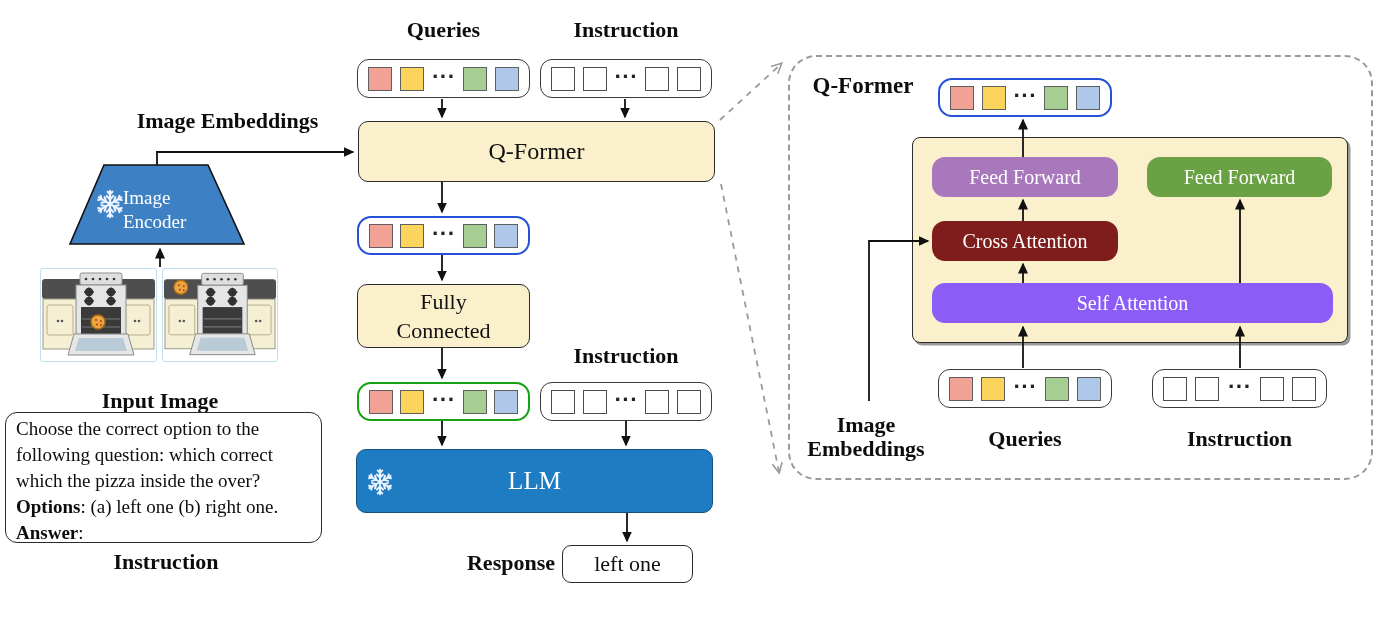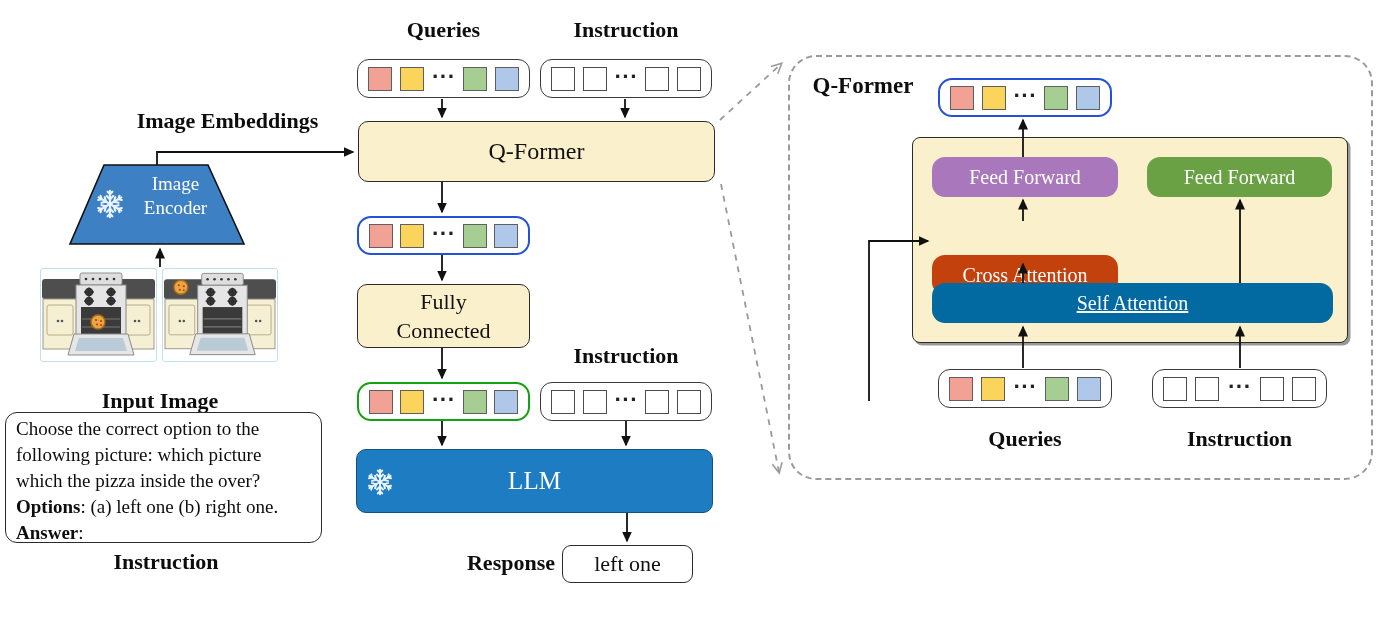--- a/index.html
+++ b/index.html
@@ -8,22 +8,22 @@
     font-family:"Liberation Serif","DejaVu Serif",serif;color:#111;
   }
   .abs{position:absolute;}
   .lbl{position:absolute;font-weight:bold;font-size:22px;text-align:center;color:#0d0d0d;white-space:nowrap;}
   .box{position:absolute;box-sizing:border-box;display:flex;align-items:center;justify-content:center;text-align:center;}
   .cream{background:#FAF0CC;border:1.5px solid #2b2b2b;border-radius:10px;font-size:24px;}
   .blue-box{background:#1E7CC2;border:1.5px solid #14517e;border-radius:10px;color:#fff;font-size:25px;}
   .attn{border-radius:13px;color:#fff;font-size:20px;border:none;}
   .purple{background:#A978BC;}
   .greenff{background:#69A144;}
-  .grayca{background:#c2410c;margin-top:34px;}
-  .orangesa{background:#0369a1;text-decoration:underline;}
+  .grayca{background:#7f1d1d;}
+  .orangesa{background:#8b5cf6;}
   .token-row{position:absolute;display:flex;align-items:center;justify-content:space-between;
     padding:0 10px;background:#fff;border:1.5px solid #3a3a3a;border-radius:12px;
     height:39px;box-sizing:border-box;}
   .ring-blue{border:2.2px solid #2451D6;border-radius:14px;}
   .ring-green{border:2.2px solid #12A212;border-radius:14px;}
   .tok{width:24px;height:24px;border:1.5px solid #5f5f5f;box-sizing:border-box;display:inline-block;}
   .tok.plain{border-color:#4c4c4c;}
   .tok-dots{font-size:18px;color:#222;letter-spacing:1px;line-height:1;font-weight:bold;
     font-family:"DejaVu Sans",sans-serif;transform:translateY(-2px);}
   .dashed-panel{position:absolute;border:2px dashed #9a9a9a;border-radius:28px;box-sizing:border-box;}
@@ -61,21 +61,21 @@
 
   <div class="lbl" style="left:110px;top:108px;width:235px;">Image Embeddings</div>
 
   <div class="abs z1" style="left:68px;top:164px;width:178px;height:81px;">
     <svg width="178" height="81">
       <polygon points="36,1 140,1 176,80 2,80" fill="#3E80C4" stroke="#111" stroke-width="1.6"></polygon>
     </svg>
     <svg class="abs" style="left:27px;top:25px;" width="30" height="30" viewBox="0 0 24 24">
         <use href="#snowflake"></use>
       </svg>
-    <div class="abs" style="left:55px;top:8px;width:105px;text-align:center;color:#fff;font-size:19px;line-height:24px;">Image Encoder</div>
+    <div class="abs" style="left:55px;top:22px;width:105px;text-align:left;color:#fff;font-size:19px;line-height:24px;">Image Encoder</div>
   </div>
 
   <div class="img-frame z1" style="left:40px;top:268px;width:117px;height:94px;">
     <svg width="115" height="92" viewBox="0 0 115 92">
       <rect x="1" y="10" width="113" height="20" rx="3" fill="#4E4E4E"></rect>
       <rect x="2" y="30" width="34" height="50" fill="#F5EFD3" stroke="#9a9a8a" stroke-width="1"></rect>
       <rect x="6" y="36" width="26" height="30" fill="none" stroke="#b9ae8d" stroke-width="1" rx="2"></rect>
       <circle cx="17" cy="52" r="1.3" fill="#555"></circle>
         <circle cx="21" cy="52" r="1.3" fill="#555"></circle>
       <rect x="79" y="30" width="34" height="50" fill="#F5EFD3" stroke="#9a9a8a" stroke-width="1"></rect>
@@ -184,21 +184,21 @@
             <circle cx="17" cy="20.5" r="1.1"></circle>
             <circle cx="21" cy="21" r="1"></circle>
           </g>
         </g>
     </svg>
   </div>
   <div class="lbl" style="left:60px;top:388px;width:200px;">Input Image</div>
 
   <div class="instr-box z1" style="left:5px;top:412px;width:317px;height:131px;">
     <div>Choose the correct option to the</div>
-    <div>following picture: which picture</div>
+    <div>following question: which correct</div>
     <div>which the pizza inside the over?</div>
     <div><b>Options</b><span>: (a) left one (b) right one.</span></div>
     <div><b>Answer</b><span>:</span></div>
   </div>
   <div class="lbl" style="left:66px;top:549px;width:200px;">Instruction</div>
 
   <div class="lbl" style="left:357px;top:17px;width:173px;">Queries</div>
   <div class="token-row z1" style="left:357px;top:59px;width:173px;">
       <span class="tok" style="background: rgb(241, 162, 149);"></span>
       <span class="tok" style="background: rgb(251, 212, 92);"></span>
@@ -296,20 +296,24 @@
       <span class="tok" style="background: rgb(175, 199, 232);"></span>
     </div>
   <div class="token-row z1" style="left:1152px;top:369px;width:175px;">
       <span class="tok plain" style="background: rgb(255, 255, 255);"></span>
       <span class="tok plain" style="background: rgb(255, 255, 255);"></span>
       <span class="tok-dots">···</span>
       <span class="tok plain" style="background: rgb(255, 255, 255);"></span>
       <span class="tok plain" style="background: rgb(255, 255, 255);"></span>
     </div>
 
+  <div class="lbl" style="left:786px;top:413px;width:160px;line-height:24px;">
+    <div>Image</div>
+    <div>Embeddings</div>
+  </div>
   <div class="lbl" style="left:938px;top:426px;width:174px;">Queries</div>
   <div class="lbl" style="left:1152px;top:426px;width:175px;">Instruction</div>
 
   <svg class="layer" width="1386" height="626">
     <defs>
       <marker id="ah" markerUnits="userSpaceOnUse" markerWidth="12" markerHeight="11" refX="9.5" refY="5" orient="auto">
         <path d="M0,0 L11,5 L0,10 Z" fill="#111"></path>
       </marker>
       <marker id="oah" markerUnits="userSpaceOnUse" markerWidth="14" markerHeight="14" refX="10" refY="6" orient="auto">
         <path d="M1,1 L11,6 L1,11" fill="none" stroke="#9a9a9a" stroke-width="1.6"></path>

